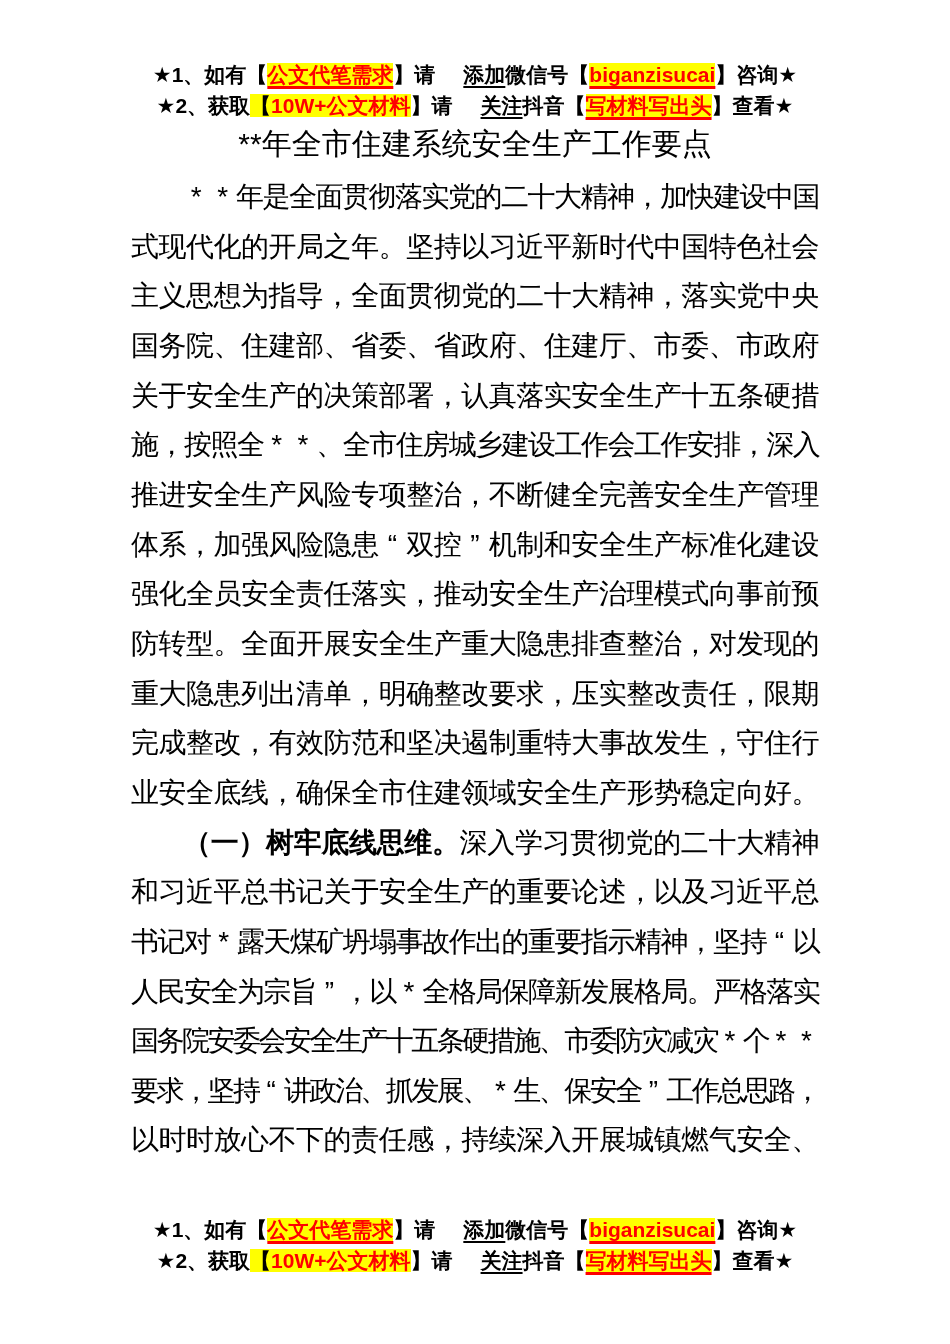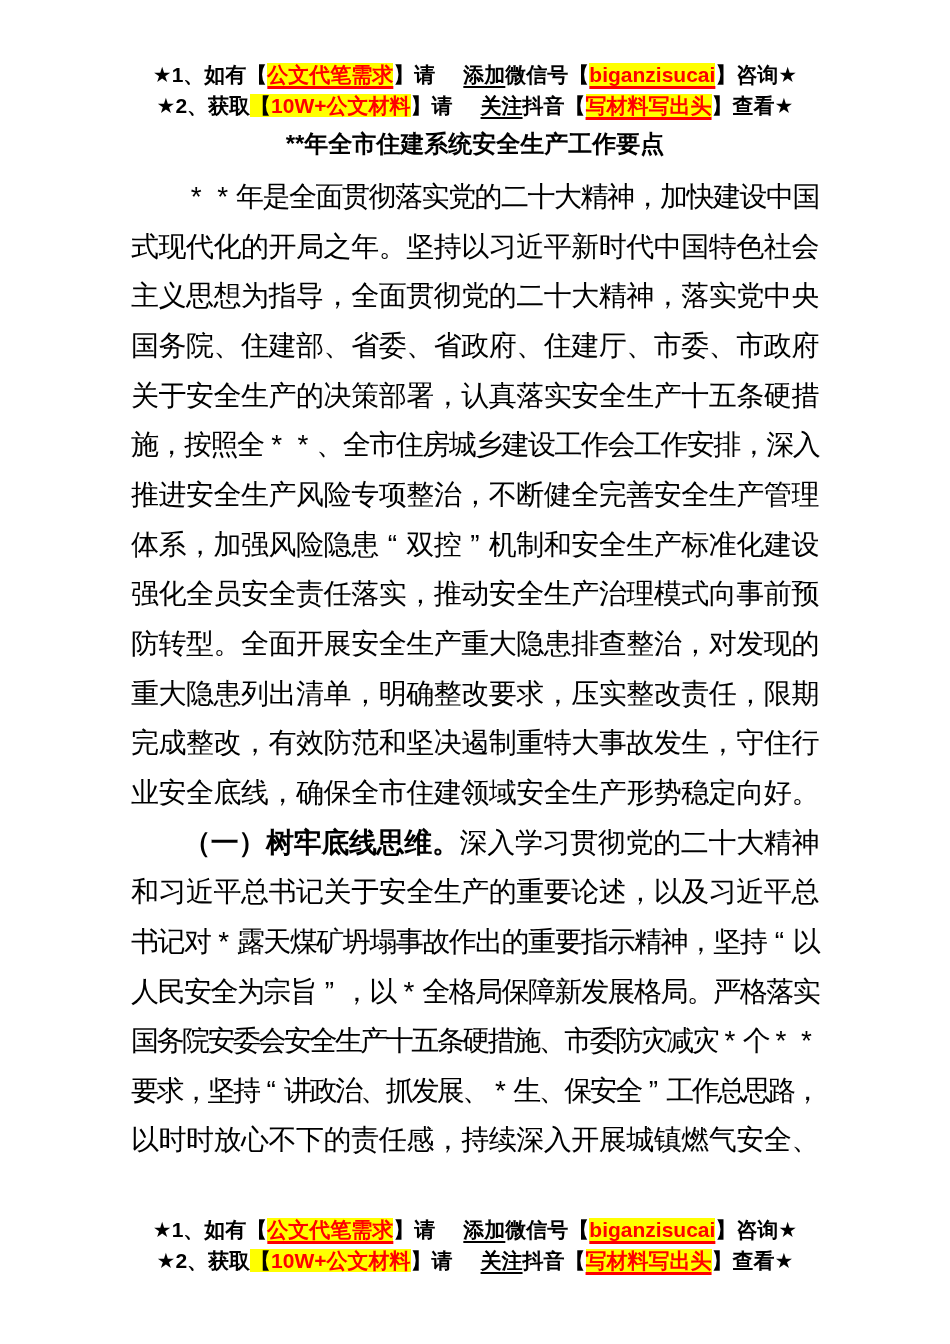--- a/index.html
+++ b/index.html
@@ -34,22 +34,22 @@
   .banner .ru{
     text-decoration:underline;
     text-decoration-color:#fe0000;
     text-decoration-thickness:2.5px;
     text-underline-offset:4px;
   }
   
   .doc-title{
     position:absolute;top:124px;left:0;width:100%;
     text-align:center;
-    font-weight:700;
-    font-size:24px;
+    font-weight:400;
+    font-size:30px;
     line-height:40px;
     color:#000;
   }
   
   .doc-body{
     position:absolute;top:172px;left:131px;width:688px;
   }
   .line{
     height:49.66px;
     font-size:28px;

